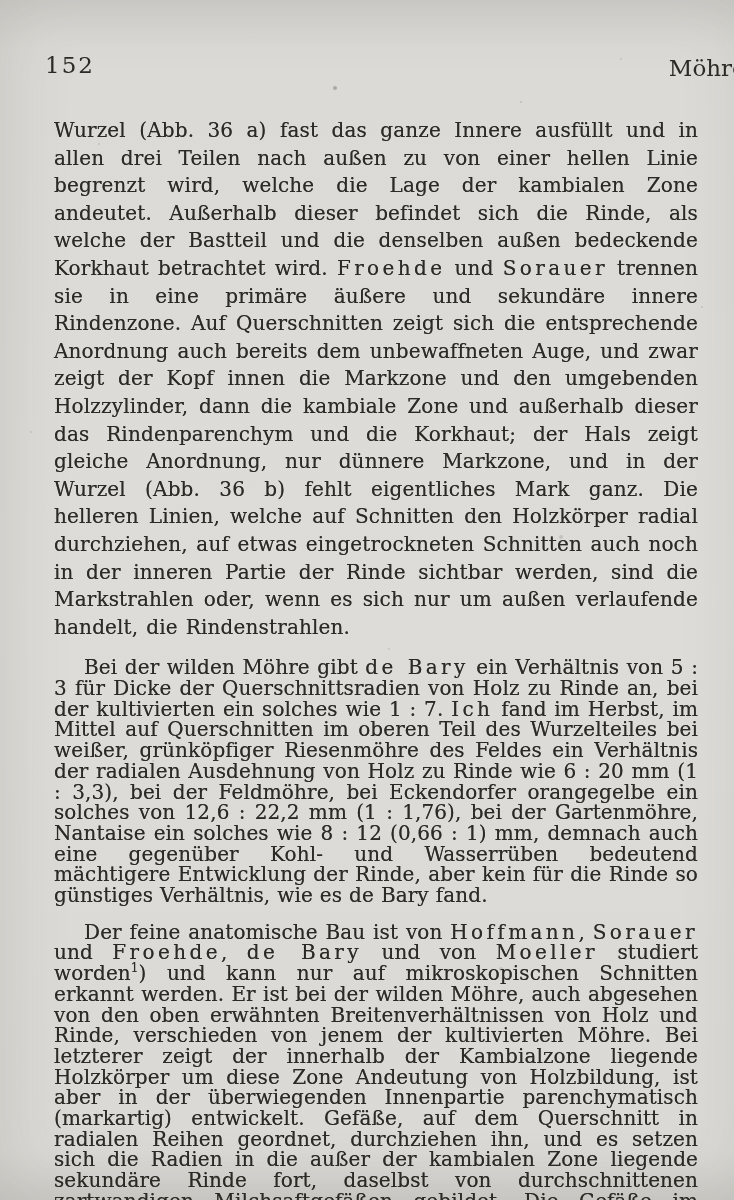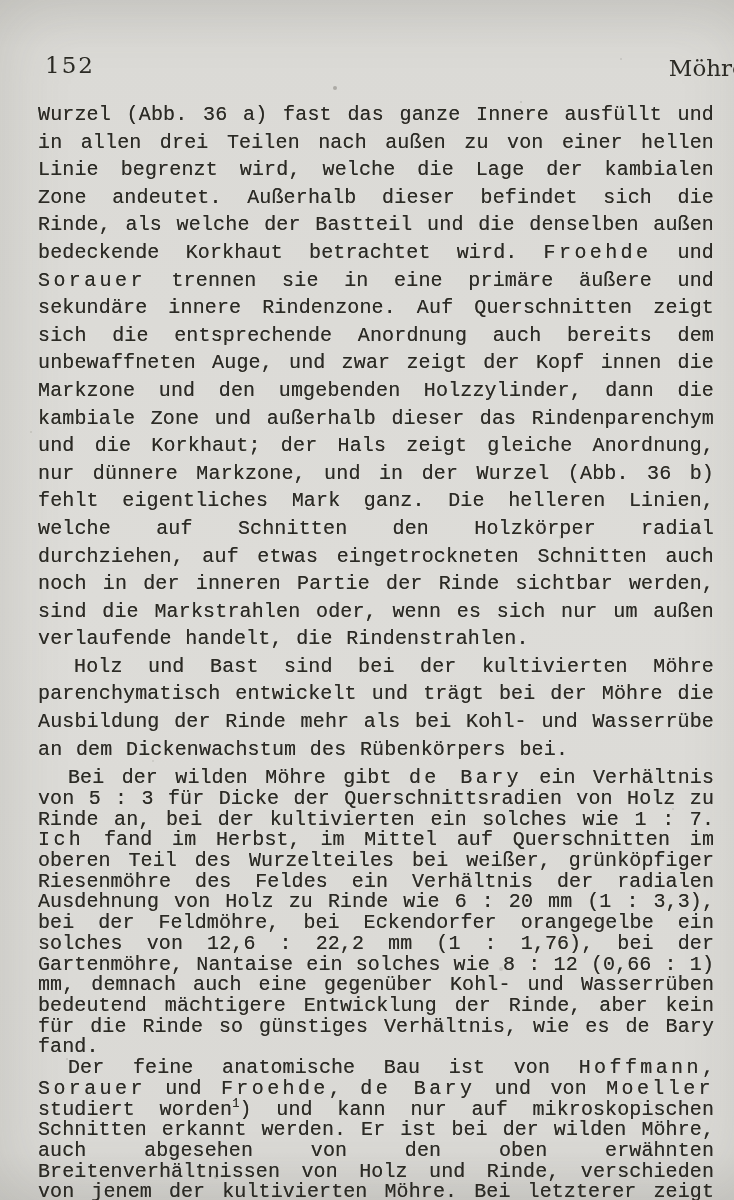--- a/index.html
+++ b/index.html
@@ -38,22 +38,22 @@
     position:absolute;left:45px;top:52px;
     font-size:23px;letter-spacing:2px;
   }
   .runhead{
     position:absolute;left:0;right:0;top:55px;
     text-align:right;font-size:23px;
   }
   main{
     position:absolute;left:38px;right:39px;top:101px;
   }
-  p{margin:0;text-align:justify;text-justify:inter-word;
-    text-shadow:0 0 .6px rgba(43,42,38,.65);font-family:Liberation Mono, monospace;}
+  p{margin:16px;text-align:justify;text-justify:inter-word;
+    text-shadow:0 0 .6px rgba(43,42,38,.65);}
   .body-text{font-size:20px;line-height:27.6px;letter-spacing:.15px;word-spacing:1.5px;}
   .indent{text-indent:36px;}
   .petit{font-size:20px;line-height:20.7px;letter-spacing:.1px;word-spacing:.5px;}
   .petit.indent{text-indent:30px;}
   .first-petit{margin-top:5px;}
   .sperr{letter-spacing:.17em;}
   sup{font-size:.6em;line-height:0;vertical-align:super;}
 </style>
 </head>
 <body>
@@ -61,20 +61,19 @@
 <div class="page">
   <div class="speck"></div>
 
   <span class="pagenum">152</span>
 
   <span class="runhead">Möhre.</span>
 
   <main>
     <p class="body-text"><span>Wurzel (Abb. 36 a) fast das ganze Innere ausfüllt und in allen drei Teilen nach außen zu von einer hellen Linie begrenzt wird, welche die Lage der kambialen Zone andeutet.  Außerhalb dieser befindet sich die Rinde, als welche der Bastteil und die denselben außen bedeckende Korkhaut betrachtet wird.  </span><span class="sperr">Froehde</span><span> und </span><span class="sperr">Sorauer</span><span> trennen sie in eine primäre äußere und sekundäre innere Rindenzone.  Auf Querschnitten zeigt sich die entsprechende Anordnung auch bereits dem unbewaffneten Auge, und zwar zeigt der Kopf innen die Markzone und den umgebenden Holzzylinder, dann die kambiale Zone und außerhalb dieser das Rindenparenchym und die Korkhaut; der Hals zeigt gleiche Anordnung, nur dünnere Markzone, und in der Wurzel (Abb. 36 b) fehlt eigentliches Mark ganz.  Die helleren Linien, welche auf Schnitten den Holzkörper radial durchziehen, auf etwas eingetrockneten Schnitten auch noch in der inneren Partie der Rinde sichtbar werden, sind die Markstrahlen oder, wenn es sich nur um außen verlaufende handelt, die Rindenstrahlen.</span></p>
 
-    <p class="body-text indent"><span>Holz und Bast sind bei der kultivierten Möhre parenchymatisch entwickelt und trägt bei der Möhre die Ausbildung der Rinde mehr als bei Kohl- und Wasserrübe an dem Dickenwachstum des Rübenkörpers bei.</span></p>
 
     <p class="petit indent first-petit"><span>Bei der wilden Möhre gibt </span><span class="sperr">de Bary</span><span> ein Verhältnis von 5 : 3 für Dicke der Querschnittsradien von Holz zu Rinde an, bei der kultivierten ein solches wie 1 : 7.  </span><span class="sperr">Ich</span><span> fand im Herbst, im Mittel auf Querschnitten im oberen Teil des Wurzelteiles bei weißer, grünköpfiger Riesenmöhre des Feldes ein Verhältnis der radialen Ausdehnung von Holz zu Rinde wie 6 : 20 mm (1 : 3,3), bei der Feldmöhre, bei Eckendorfer orangegelbe ein solches von 12,6 : 22,2 mm (1 : 1,76), bei der Gartenmöhre, Nantaise ein solches wie 8 : 12 (0,66 : 1) mm, demnach auch eine gegenüber Kohl- und Wasserrüben bedeutend mächtigere Entwicklung der Rinde, aber kein für die Rinde so günstiges Verhältnis, wie es de Bary fand.</span></p>
 
     <p class="petit indent"><span>Der feine anatomische Bau ist von </span><span class="sperr">Hoffmann</span><span>, </span><span class="sperr">Sorauer</span><span> und </span><span class="sperr">Froehde</span><span>, </span><span class="sperr">de Bary</span><span> und von </span><span class="sperr">Moeller</span><span> studiert worden</span><sup>1</sup><span>) und kann nur auf mikroskopischen Schnitten erkannt werden.  Er ist bei der wilden Möhre, auch abgesehen von den oben erwähnten Breitenverhältnissen von Holz und Rinde, verschieden von jenem der kultivierten Möhre.  Bei letzterer zeigt der innerhalb der Kambialzone liegende Holzkörper um diese Zone Andeutung von Holzbildung, ist aber in der überwiegenden Innenpartie parenchymatisch (markartig) entwickelt.  Gefäße, auf dem Querschnitt in radialen Reihen geordnet, durchziehen ihn, und es setzen sich die Radien in die außer der kambialen Zone liegende sekundäre Rinde fort, daselbst von durchschnittenen zartwandigen Milchsaftgefäßen gebildet.  Die Gefäße im Holzteil sind englumige, quermaschige Netzgefäße, deren Verdickungsleisten, welche das Netz bilden, nur enge Spalten (Maschen) zwischen sich frei lassen.  Diese Gefäße führen meist reichlich Luft.  Markstrahlen gehen durch Holz und sekundäre Rinde (letztere zum Teil Hoffmanns Innenrinde ent-</span></p>
 
   </main>
 </div>
 
 </body></html>

